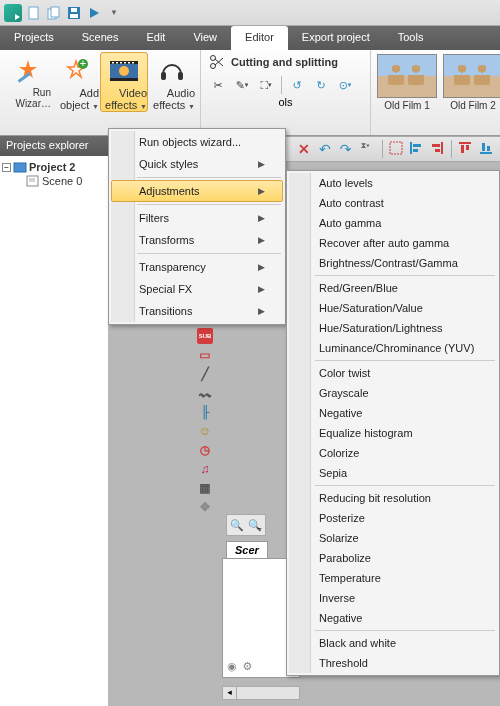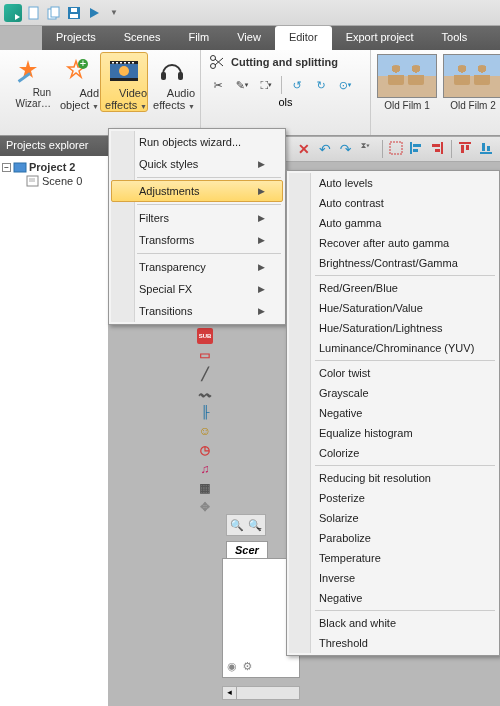--- a/index.html
+++ b/index.html
@@ -5,21 +5,21 @@
 * { margin: 0; padding: 0; box-sizing: border-box; font-family: "Segoe UI", Tahoma, sans-serif; font-size: 11px; }
 body { width: 500px; height: 706px; background: #b8b8b8; overflow: hidden; position: relative; }
 
 
 .qat { height: 26px; background: linear-gradient(#e6e6e6,#d9d9d9); display: flex; align-items: center; padding-left: 4px; gap: 4px; border-bottom: 1px solid #aaa; }
 .qat .logo { width: 18px; height: 18px; background: linear-gradient(135deg,#2eb8a0,#1a8f7a); border-radius: 3px; position: relative; }
 .qat .logo::after { content:""; position:absolute; right:2px; bottom:2px; width:0; height:0; border-left:5px solid #fff; border-top:3px solid transparent; border-bottom:3px solid transparent; }
 .qat .ic { width: 16px; height: 16px; display:flex; align-items:center; justify-content:center; color:#2a7fb5; }
 
 
-.menubar { height: 24px; background: linear-gradient(#6a6a6a,#585858); display:flex; align-items:stretch; color:#fff;margin-left:42px; }
+.menubar { height: 24px; background: linear-gradient(#6a6a6a,#585858); display:flex; align-items:stretch; color:#fff; }
 .menubar .tab { padding: 5px 14px; cursor:pointer; }
 .menubar .tab.active { background:#fff; color:#333; border-radius: 3px 3px 0 0; text-align: center; }
 
 
 .ribbon { height: 86px; background: linear-gradient(#fdfdfd,#e8e8e8); border-bottom:1px solid #999; display:flex; position:relative; }
 .rgroup { display:flex; flex-direction:column; align-items:center; border-right:1px solid #ccc; padding: 2px 4px; }
 .rgroup .buttons { display:flex; flex:1; }
 .rgroup .glabel { font-size:10px; color:#666; text-align:center; padding:1px 0;margin-top:36px; }
 .bigbtn { display:flex; flex-direction:column; align-items:center; justify-content:flex-start; width:48px; padding-top:4px; cursor:pointer; border:1px solid transparent; border-radius:3px; }
 .bigbtn.active { background: linear-gradient(#ffe9a8,#ffd86b); border:1px solid #d9a441; }
@@ -107,21 +107,21 @@
       <svg width="14" height="14">
         <polygon points="3,2 12,7 3,12" fill="#2a7fb5"></polygon>
       </svg>
     </div>
   <div class="ic u" style="color:#666;font-size:8px;">▼</div>
 </div>
 
 <div class="menubar">
   <div class="tab">Projects</div>
   <div class="tab">Scenes</div>
-  <div class="tab">Film</div>
+  <div class="tab">Edit</div>
   <div class="tab">View</div>
   <div class="tab active">Editor</div>
   <div class="tab">Export project</div>
   <div class="tab">Tools</div>
 </div>
 
 <div class="ribbon">
   <div class="rgroup">
     <div class="buttons">
       <div class="bigbtn">
@@ -345,20 +345,21 @@
     <div class="si">Red/Green/Blue</div>
     <div class="si">Hue/Saturation/Value</div>
     <div class="si">Hue/Saturation/Lightness</div>
     <div class="si">Luminance/Chrominance (YUV)</div>
     <div class="sep"></div>
     <div class="si">Color twist</div>
     <div class="si">Grayscale</div>
     <div class="si">Negative</div>
     <div class="si">Equalize histogram</div>
     <div class="si">Colorize</div>
+    <div class="si">Sepia</div>
     <div class="sep"></div>
     <div class="si">Reducing bit resolution</div>
     <div class="si">Posterize</div>
     <div class="si">Solarize</div>
     <div class="si">Parabolize</div>
     <div class="si">Temperature</div>
     <div class="si">Inverse</div>
     <div class="si">Negative</div>
     <div class="sep"></div>
     <div class="si">Black and white</div>

